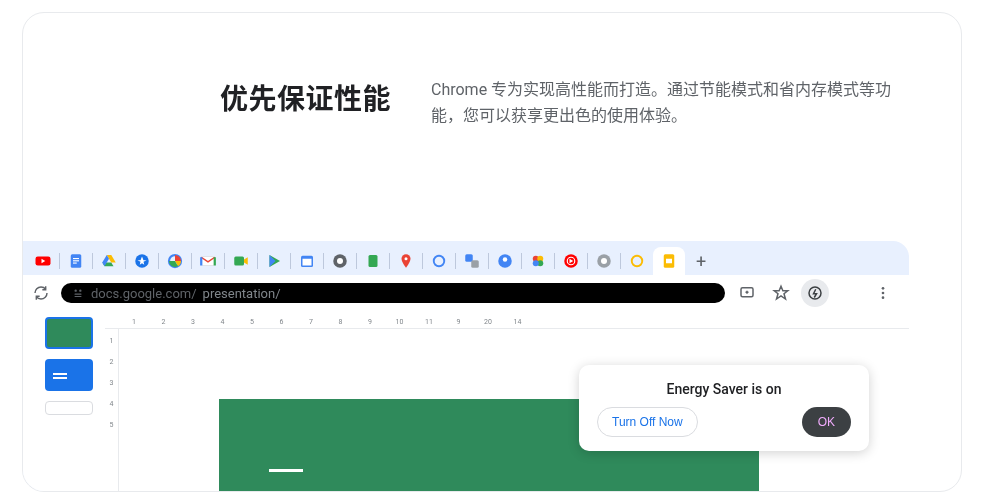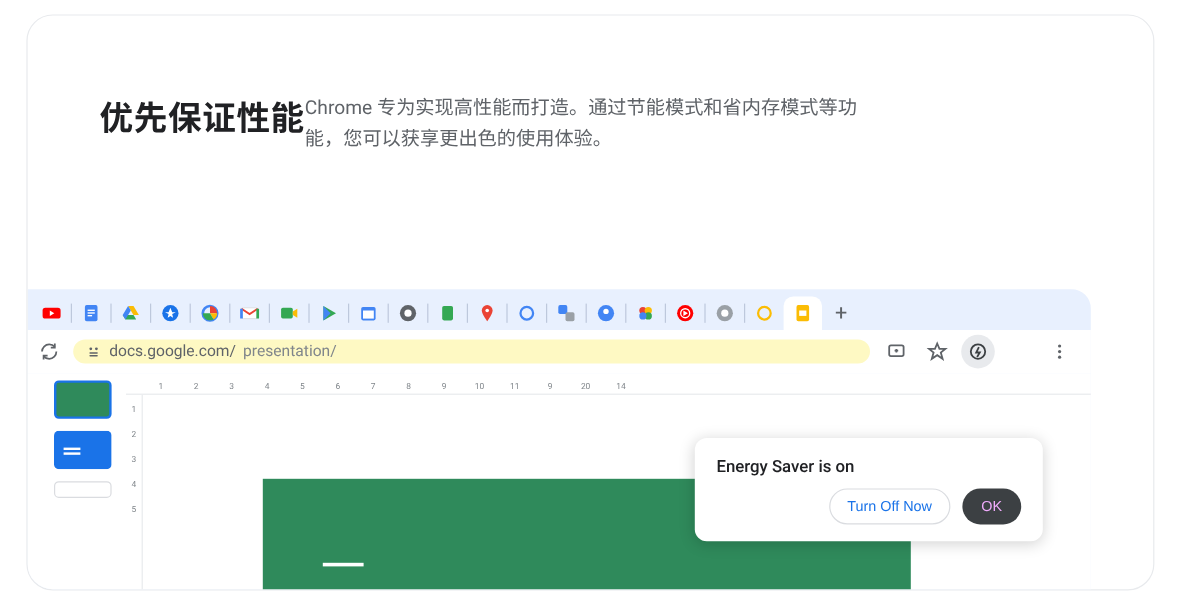--- a/index.html
+++ b/index.html
@@ -16,20 +16,22 @@
     left: 22px; top: 12px;
     width: 940px; height: 480px;
     border: 1px solid #e8eaed;
     border-radius: 22px;
     overflow: hidden;
     background: #fff;
   }
   .hero {
     display: flex;
     padding: 64px 60px 0 60px;
+    gap: 40px;
+    justify-content: flex-end;
   }
   .hero-title {
     font-size: 28px;
     font-weight: 700;
     color: #202124;
     letter-spacing: 0.5px;
     white-space: nowrap;
   }
   .hero-desc {
     font-size: 16px;
@@ -89,21 +91,21 @@
     padding: 0 12px 0 6px;
     gap: 8px;
   }
   .reload-icon {
     width: 24px; height: 24px;
     display: flex; align-items: center; justify-content: center;
   }
   .omnibox {
     flex: 1;
     height: 20px;
-    background: #fef9c3;
+    background: #000000;
     border-radius: 14px;
     display: flex;
     align-items: center;
     padding: 0 10px;
     font-size: 13px;
     color: #5f6368;
     gap: 6px;
   }
   .omnibox .url-secondary { color: #80868b; }
   .toolbar-actions {
@@ -197,30 +199,31 @@
     background: #fff;
     border-radius: 10px;
     box-shadow: 0 2px 12px rgba(0,0,0,0.18);
     padding: 16px 18px 14px 18px;
   }
   .popover-title {
     font-size: 14px;
     font-weight: 500;
     color: #202124;
     margin-bottom: 10px;
+    text-align: center;
   }
   .popover-desc {
     font-size: 12px;
     line-height: 1.5;
     color: #5f6368;
     margin-bottom: 18px;
   }
   .popover-actions {
     display: flex;
-    justify-content: flex-end;
+    justify-content: space-between;
     gap: 10px;
   }
   .btn-outline {
     border: 1px solid #dadce0;
     color: #1a73e8;
     background: #fff;
     font-size: 12px;
     padding: 7px 14px;
     border-radius: 18px;
     cursor: pointer;

